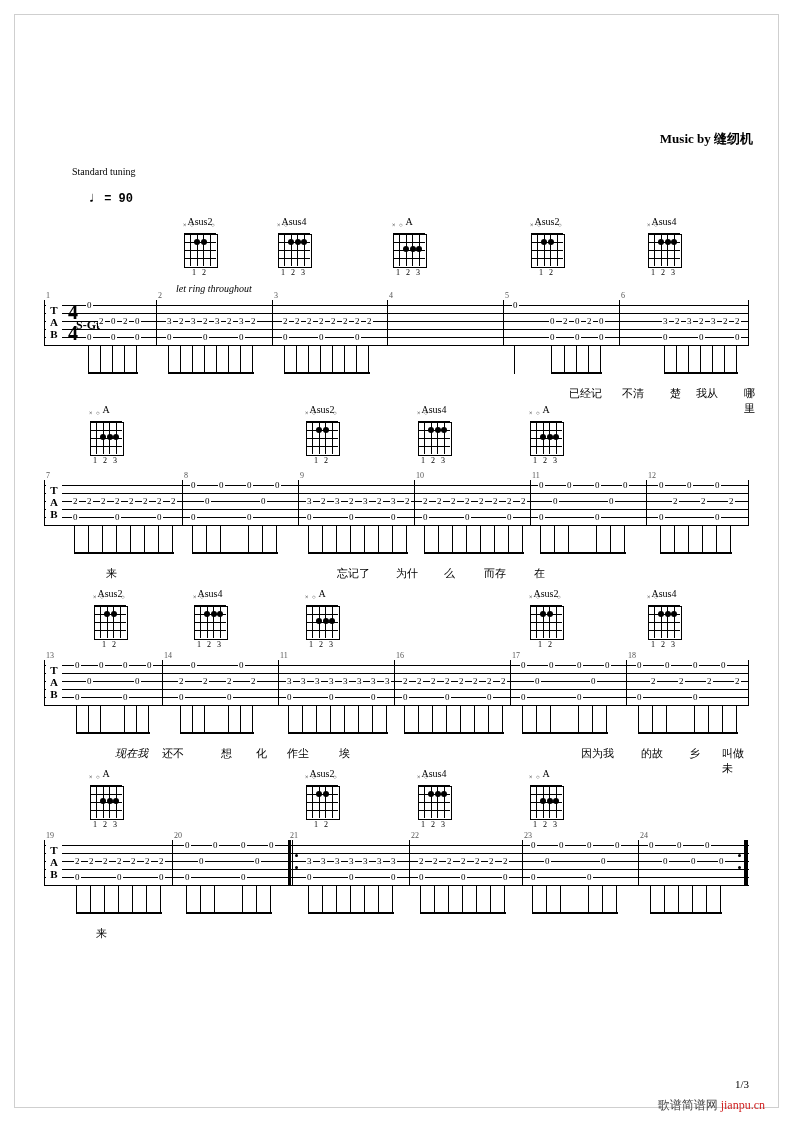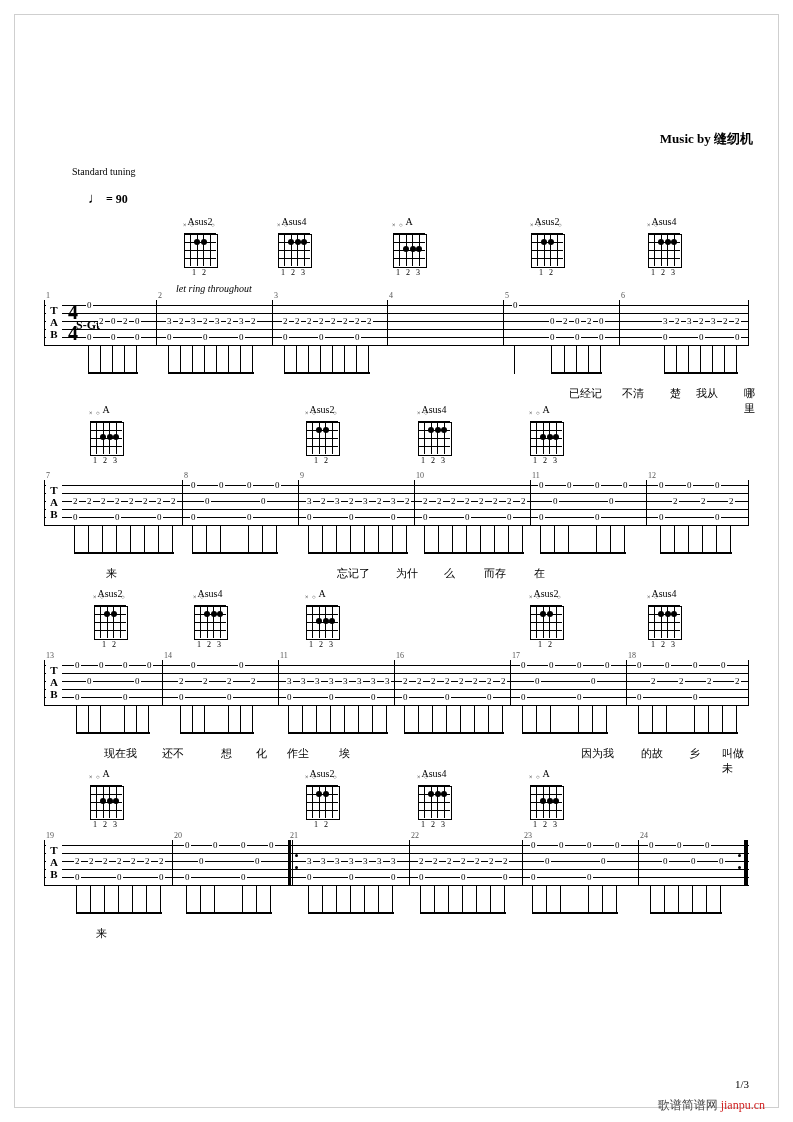--- a/index.html
+++ b/index.html
@@ -10,21 +10,21 @@
     position:relative;
     overflow:hidden;
   }
   .page{position:relative;width:793px;height:1122px;}
   .border{position:absolute;left:14px;top:14px;right:14px;bottom:14px;border:1px solid #cfcfcf;}
 
   .title{position:absolute;top:52px;left:0;width:793px;text-align:center;font-size:30px;font-weight:bold;letter-spacing:2px;}
   .subtitle{position:absolute;top:104px;left:0;width:793px;text-align:center;font-size:16px;}
   .composer{position:absolute;top:130px;right:40px;font-size:13px;font-weight:bold;}
   .tuning{position:absolute;top:166px;left:72px;font-size:10px;}
-  .tempo{position:absolute;top:190px;left:88px;font-size:12px;font-weight:bold;}
+  .tempo{position:absolute;top:190px;left:88px;font-size:12px;font-weight:bold;font-family:Liberation Mono, monospace;}
   .tempo .note{font-size:15px;}
   .letring{position:absolute;top:283px;left:176px;font-size:10px;font-style:italic;}
   .instrument{position:absolute;left:76px;top:318px;font-size:12px;font-weight:bold;}
 
   
   .chord{position:absolute;width:48px;}
   .chord .nm{text-align:center;font-size:10px;margin-bottom:2px;}
   .chord .grid{position:relative;width:40px;height:38px;margin:0 auto;}
   .chord .grid .box{position:absolute;left:4px;top:5px;width:32px;height:32px;border:1px solid #000;}
   .chord .grid .v{position:absolute;top:5px;width:1px;height:32px;background:#000;}
@@ -821,21 +821,21 @@
       <div class="stem" style="left:622px;top:0;height:28px;"></div>
       <div class="stem" style="left:650px;top:0;height:28px;"></div>
       <div class="stem" style="left:664px;top:0;height:28px;"></div>
       <div class="stem" style="left:678px;top:0;height:28px;"></div>
       <div class="stem" style="left:692px;top:0;height:28px;"></div>
       <div class="beam" style="left:594px;top:26px;width:100px;"></div>
     </div>
   </div>
 
   <div class="lyric" style="top:746px;left:44px;width:705px;">
-    <span style="position:absolute;left:60px;">现在我</span>
+    <span style="position:absolute;left:71px;font-style:italic;">现在我</span>
     <span style="position:absolute;left:118px;">还不</span>
     <span style="position:absolute;left:177px;">想</span>
     <span style="position:absolute;left:212px;">化</span>
     <span style="position:absolute;left:243px;">作尘</span>
     <span style="position:absolute;left:295px;">埃</span>
     <span style="position:absolute;left:537px;">因为我</span>
     <span style="position:absolute;left:597px;">的故</span>
     <span style="position:absolute;left:645px;">乡</span>
     <span style="position:absolute;left:678px;">叫做未</span>
   </div>

